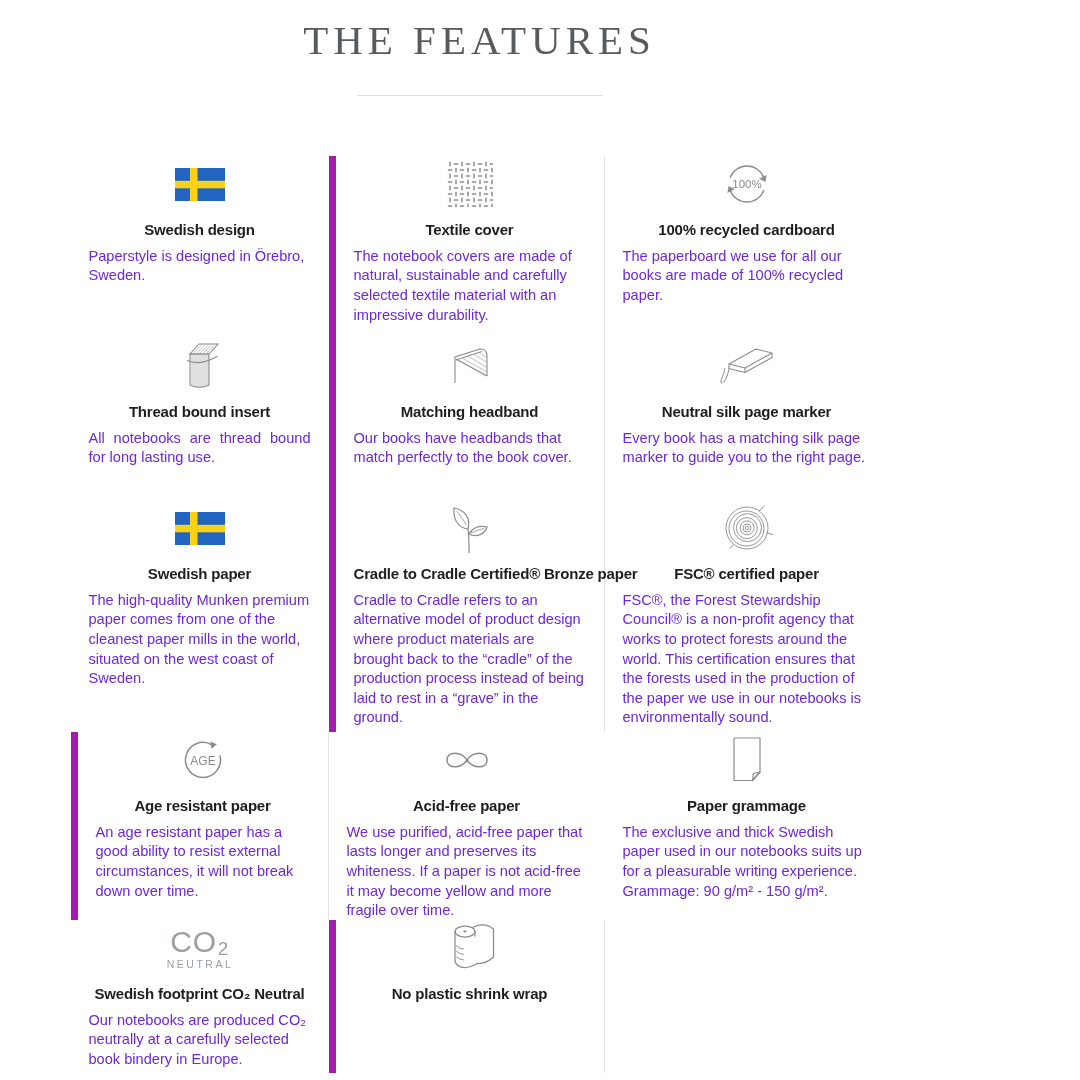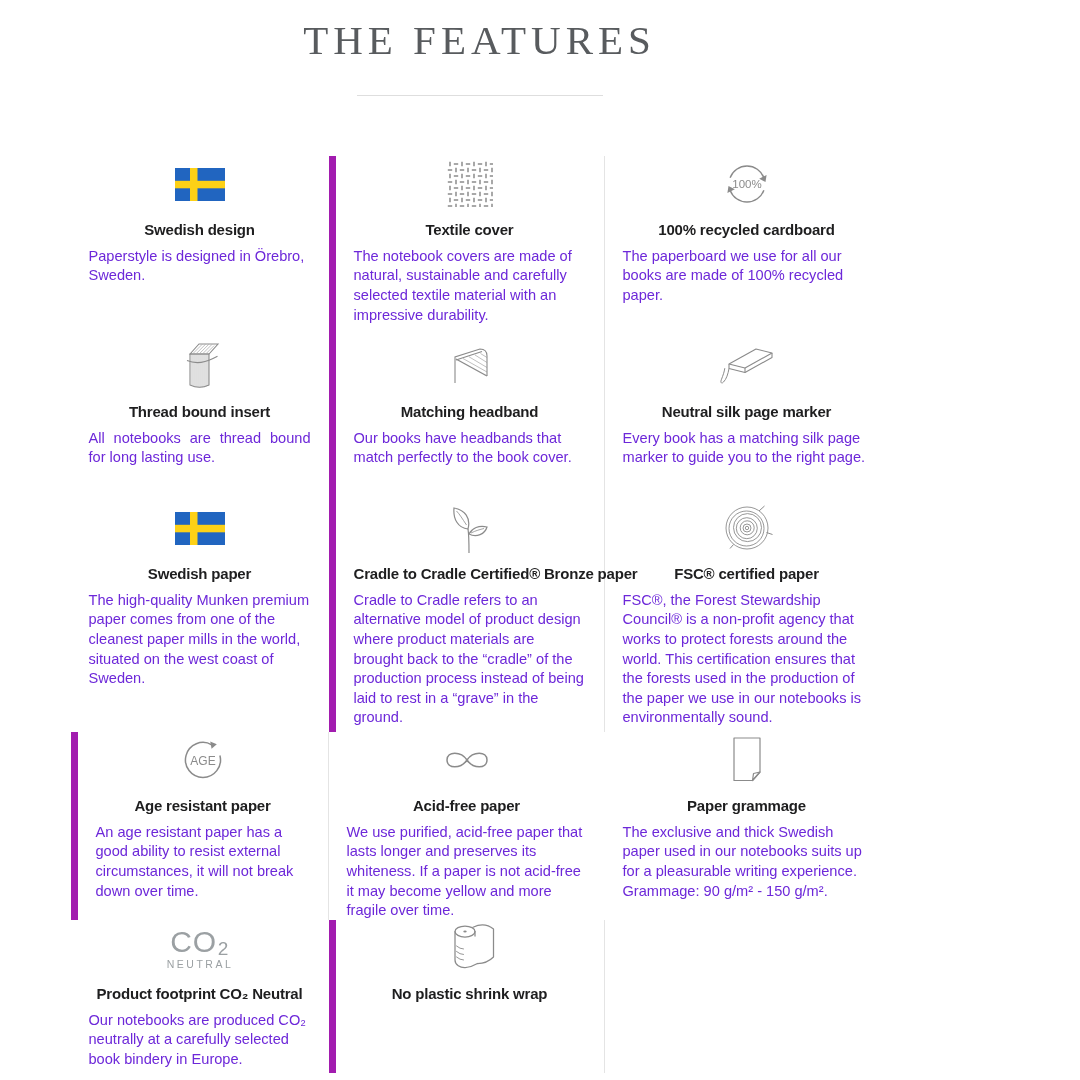--- a/index.html
+++ b/index.html
@@ -238,21 +238,21 @@
     <div class="feat-title">Paper grammage</div>
     <div class="feat-body">The exclusive and thick Swedish paper used in our notebooks suits up for a pleasurable writing experience. Grammage: 90 g/m² - 150 g/m².</div>
   </div>
       <div class="cell">
     <div class="icon-wrap">
           <svg width="140" height="52" viewBox="0 0 140 52">
     <text class="icon-label" x="70" y="30" text-anchor="middle" font-size="30" fill="#9ba0a3" letter-spacing="1">CO₂</text>
     <text class="icon-sublabel" x="70" y="46" text-anchor="middle" font-size="10.5" fill="#9ba0a3" letter-spacing="2.5">NEUTRAL</text>
   </svg>
         </div>
-    <div class="feat-title">Product footprint CO₂ Neutral</div>
+    <div class="feat-title">Swedish footprint CO₂ Neutral</div>
     <div class="feat-body">Our notebooks are produced CO₂ neutrally at a carefully selected book bindery in Europe.</div>
   </div>
       <div class="cell mid">
     <div class="icon-wrap">
           <svg width="60" height="52" viewBox="0 0 60 52">
     <g fill="none" stroke="#8b8b8b" stroke-width="1.25" stroke-linejoin="round" stroke-linecap="round">
       <ellipse cx="25" cy="9.5" rx="10" ry="5.5"></ellipse>
       <ellipse cx="25" cy="9.5" rx="1.7" ry="1" fill="#8b8b8b" stroke="none"></ellipse>
       <path d="M15 9.5 V38 C15 43 20 46 26 45.5"></path>
       <path d="M35 9.5 V14"></path>

